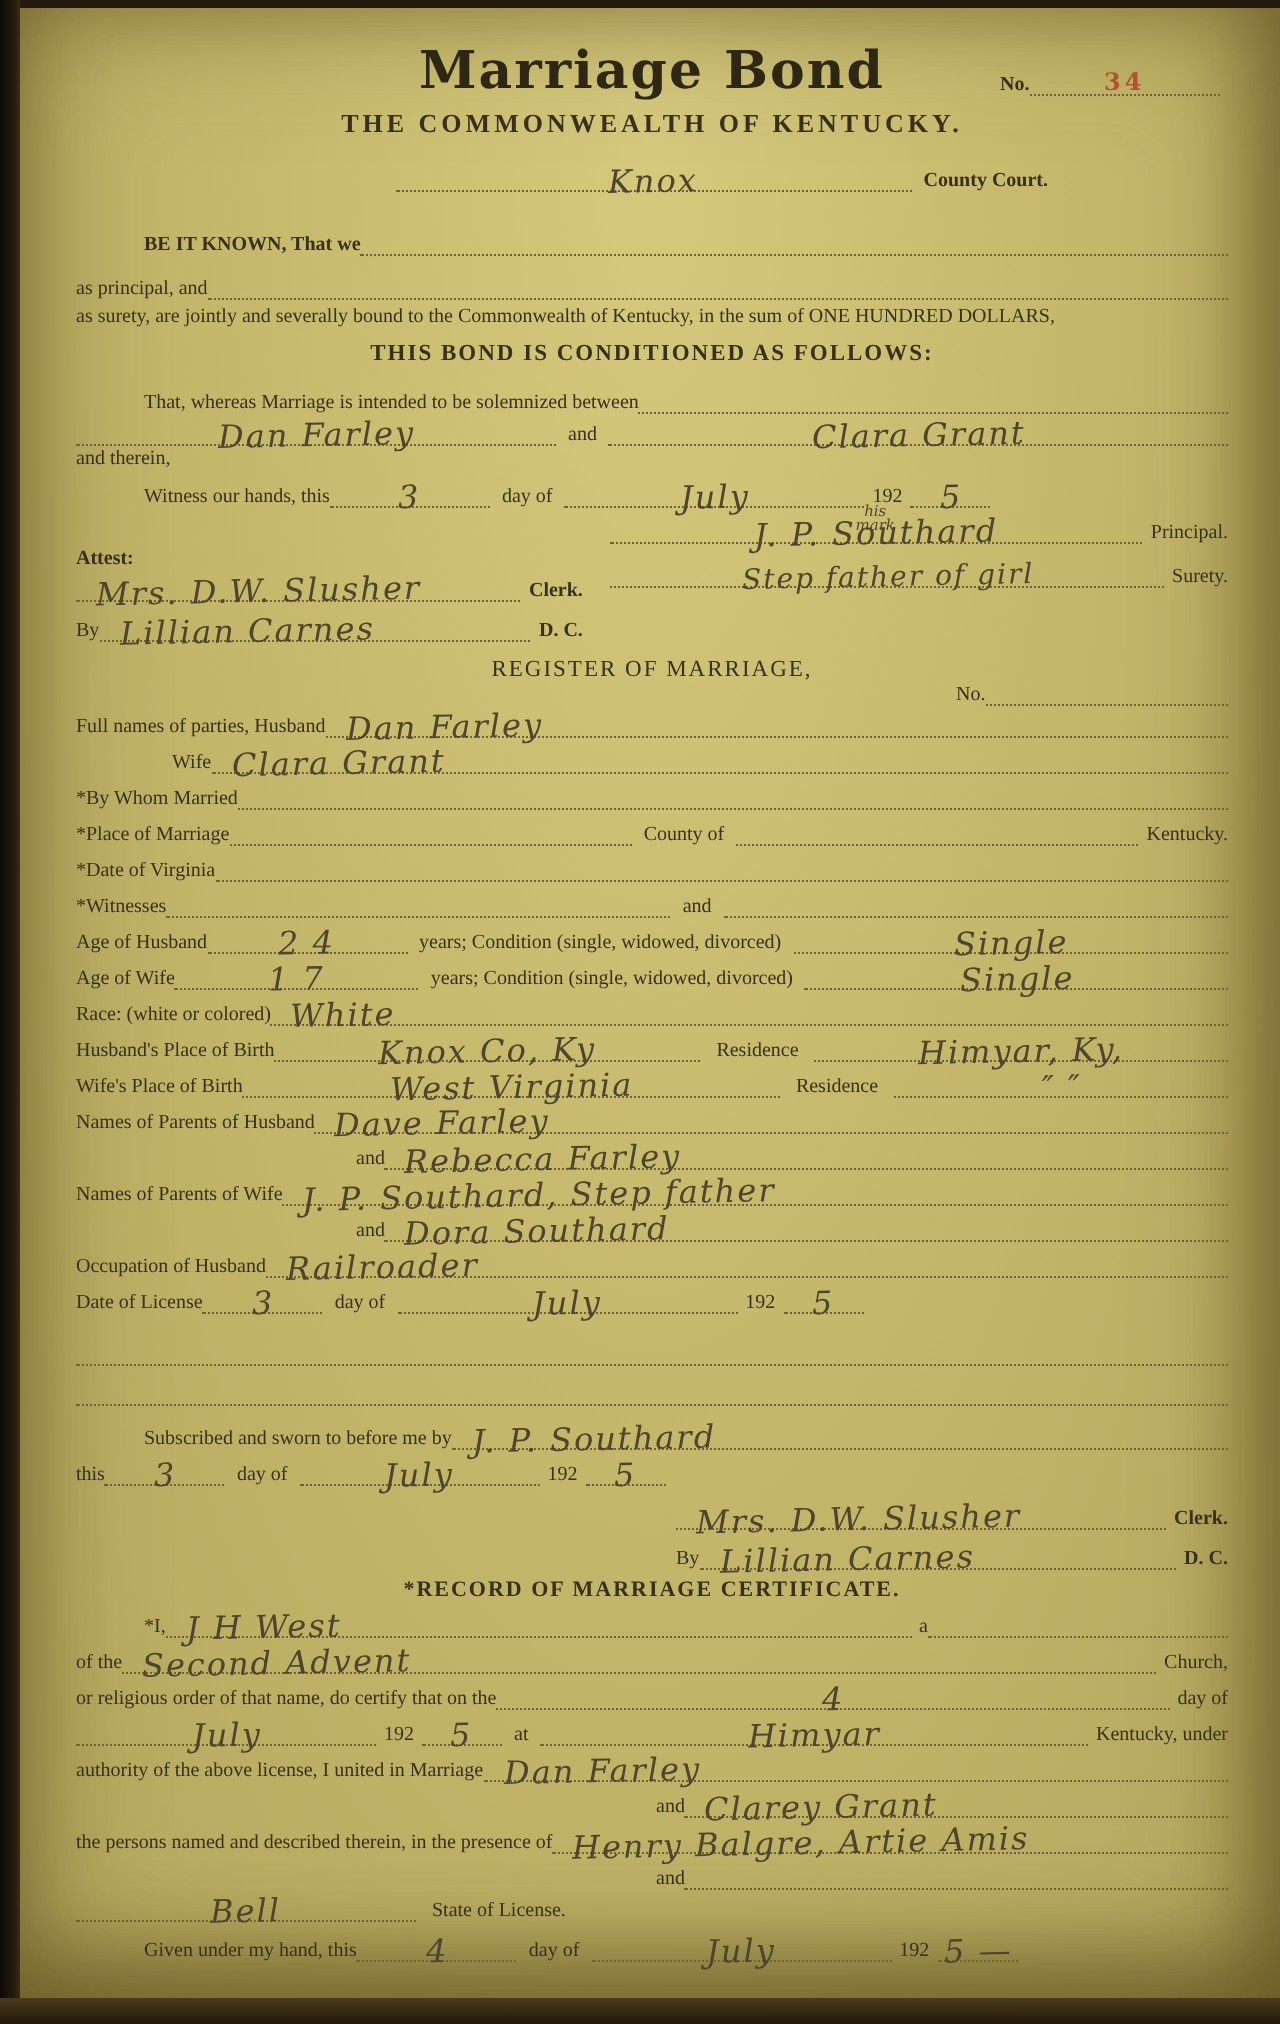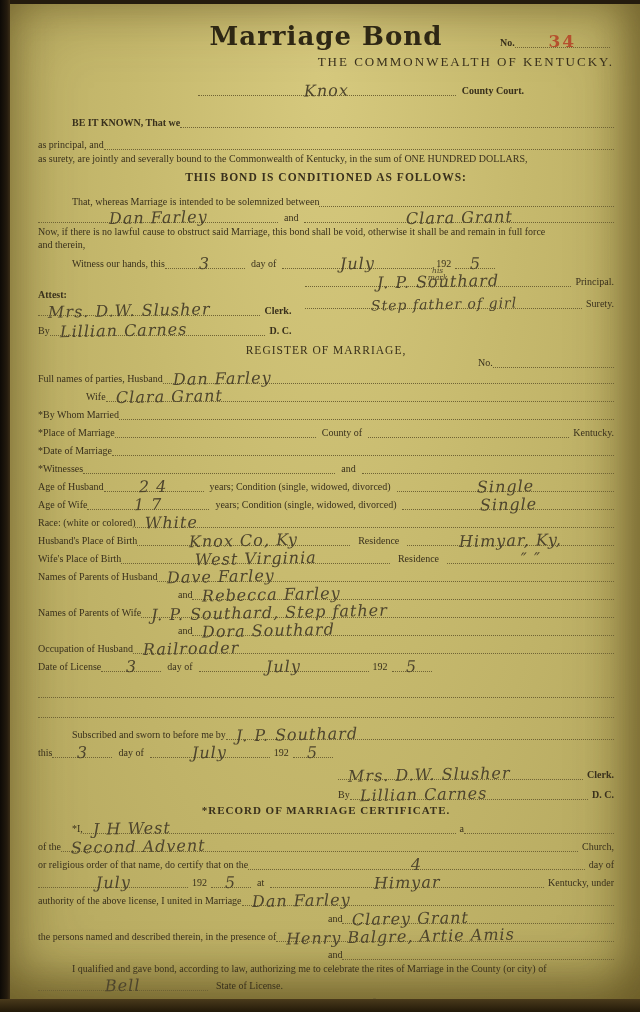--- a/index.html
+++ b/index.html
@@ -30,26 +30,26 @@
   .script{
     font-family:"DejaVu Serif", serif;font-style:italic;
     font-size:14px;line-height:12px;color:#4e452d;
     white-space:nowrap;margin-bottom:-2px;letter-spacing:1px;
     transform:rotate(-1.2deg);
   }
   .script.big{font-size:16px;}
   h1{margin:12px 0 0;text-align:center;font-size:26px;line-height:28px;
      font-weight:bold;letter-spacing:1px;color:#2e2714;
      font-family:"DejaVu Serif", serif;}
-  h2{margin:3px 0 0;text-align:right;font-size:13px;line-height:17px;
-     font-weight:normal;letter-spacing:2px;}
+  h2{margin:3px 0 0;text-align:center;font-size:13px;line-height:17px;
+     font-weight:bold;letter-spacing:2px;}
   .heading{ text-align:center;font-weight:bold;font-size:11.5px;letter-spacing:1px;}
   .no-box{position:absolute;right:30px;top:30px;display:flex;align-items:flex-end;width:110px;}
   .no-box .fill{border-bottom:1px dotted #6f6335;}
-  .no-val{font-family:"DejaVu Serif", serif;font-weight:bold;font-size:17px;
+  .no-val{font-family:"DejaVu Serif", serif;font-weight:bold;font-size:12px;
     line-height:14px;color:#b5502e;letter-spacing:2px;margin-bottom:-1px;}
   .county-row{display:flex;align-items:flex-end;height:20px;margin:6px 90px 0 160px;}
   .indent{margin-left:34px;}
   .gap2{margin-top:2px;} .gap4{margin-top:4px;} .gap6{margin-top:6px;} .gap8{margin-top:8px;}
   .cols{display:flex;align-items:flex-start;}
   .hismark{position:absolute;left:46%;top:-9px;display:flex;flex-direction:column;
     align-items:center;font-size:7.5px;line-height:7px;color:#4e452d;
     font-family:"DejaVu Serif", serif;font-style:italic;}
   .relfill{position:relative;}
   .just{font-size:10px;line-height:13px;}
@@ -97,21 +97,20 @@
     </div>
     <div class="row">
       <span class="fill w200" style="flex:0 0 240px">
           <span class="script big">Dan Farley</span>
         </span>
       <span class="lbl sp16" style="flex:0 0 auto;padding:0 6px">and</span>
       <span class="fill">
           <span class="script big">Clara Grant</span>
         </span>
     </div>
-    <div class="just gap2">Now, if there is no lawful cause to obstruct said Marriage, this bond shall be void, otherwise it shall be and remain in full force</div>
     <div class="just">and therein,</div>
 
     <div class="row gap2">
       <span class="lbl indent">Witness our hands, this</span>
       <span class="fill w80">
           <span class="script big">3</span>
         </span>
       <span class="lbl" style="padding:0 6px">day of</span>
       <span class="fill w150">
           <span class="script big">July</span>
@@ -183,21 +182,21 @@
       <span class="fill"></span>
     </div>
     <div class="row gap2">
       <span class="lbl">*Place of Marriage</span>
       <span class="fill"></span>
       <span class="lbl" style="padding:0 6px">County of</span>
       <span class="fill"></span>
       <span class="endlbl">Kentucky.</span>
     </div>
     <div class="row gap2">
-      <span class="lbl">*Date of Marriage</span>
+      <span class="lbl">*Date of Virginia</span>
       <span class="fill"></span>
     </div>
     <div class="row gap2">
       <span class="lbl">*Witnesses</span>
       <span class="fill"></span>
       <span class="lbl" style="padding:0 6px">and</span>
       <span class="fill"></span>
     </div>
     <div class="row gap2">
       <span class="lbl">Age of Husband</span>
@@ -385,21 +384,20 @@
     <div class="row gap2">
       <span class="lbl">the persons named and described therein, in the presence of</span>
       <span class="fill left">
           <span class="script big">Henry Balgre, Artie Amis</span>
         </span>
     </div>
     <div class="row gap2">
       <span class="lbl" style="margin-left:290px">and</span>
       <span class="fill"></span>
     </div>
-    <div class="just gap2" style="margin-left:34px">I qualified and gave bond, according to law, authorizing me to celebrate the rites of Marriage in the County (or city) of</div>
     <div class="row">
       <span class="fill w170">
           <span class="script big">Bell</span>
         </span>
       <span class="lbl" style="padding:0 8px">State of License.</span>
       <span style="flex:1 1 auto"></span>
     </div>
     <div class="row gap4">
       <span class="lbl indent">Given under my hand, this</span>
       <span class="fill w80">

